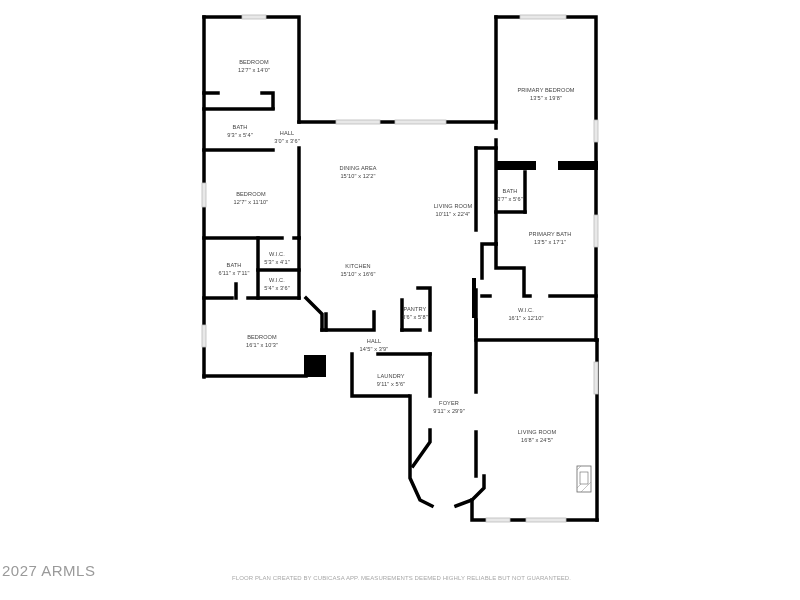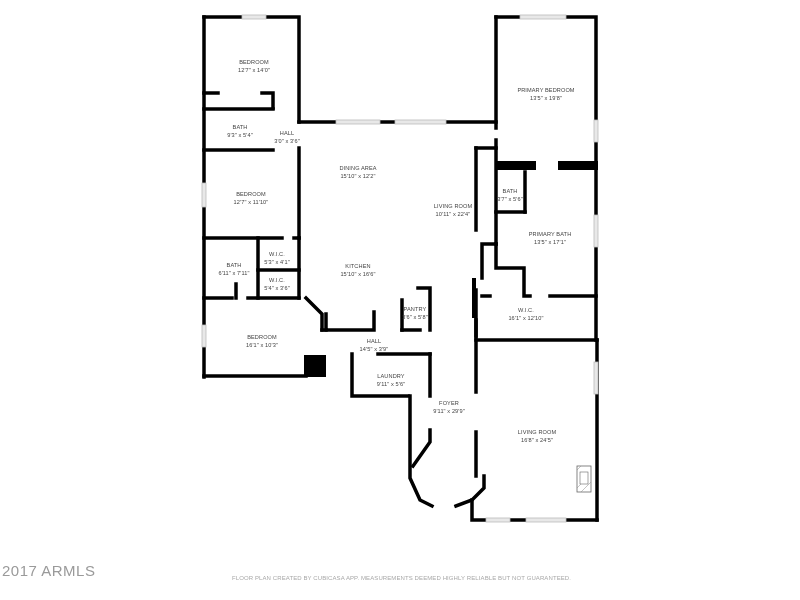--- a/index.html
+++ b/index.html
@@ -186,14 +186,14 @@
     <div class="label" style="left: 526px; top: 314px;">
       <span class="name">W.I.C.</span>
       <span class="dim">16'1" x 12'10"</span>
     </div>
     <div class="label" style="left: 537px; top: 436px;">
       <span class="name">LIVING ROOM</span>
       <span class="dim">16'8" x 24'5"</span>
     </div>
   </div>
 
-<div class="watermark">2017 ARMLS</div>
+<div class="watermark">2027 ARMLS</div>
 <div class="disclaimer">FLOOR PLAN CREATED BY CUBICASA APP. MEASUREMENTS DEEMED HIGHLY RELIABLE BUT NOT GUARANTEED.</div>
 
 </body></html>

